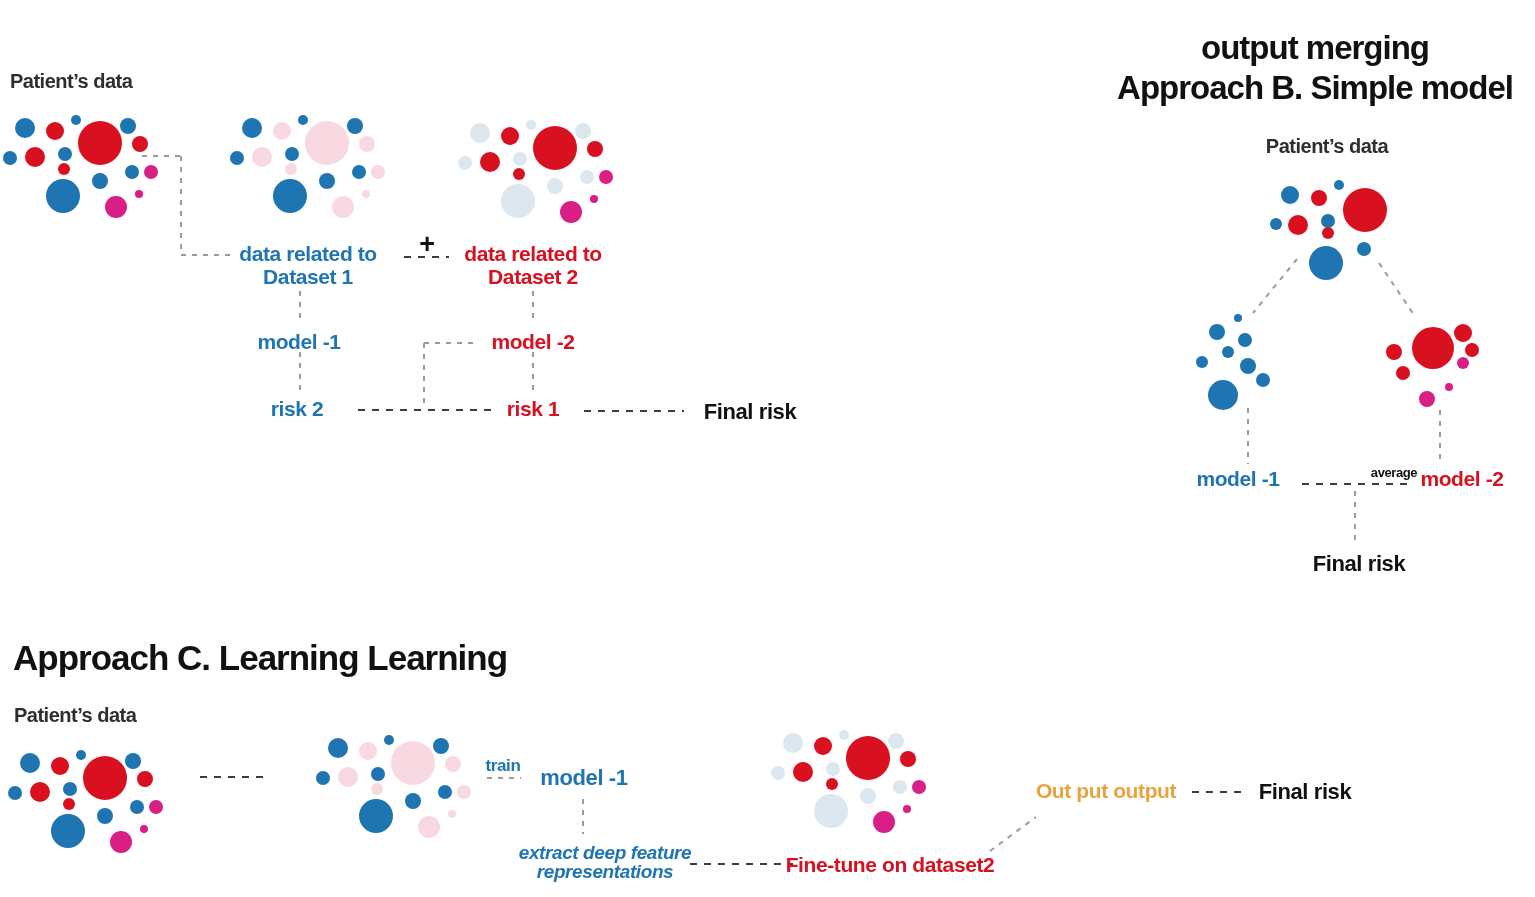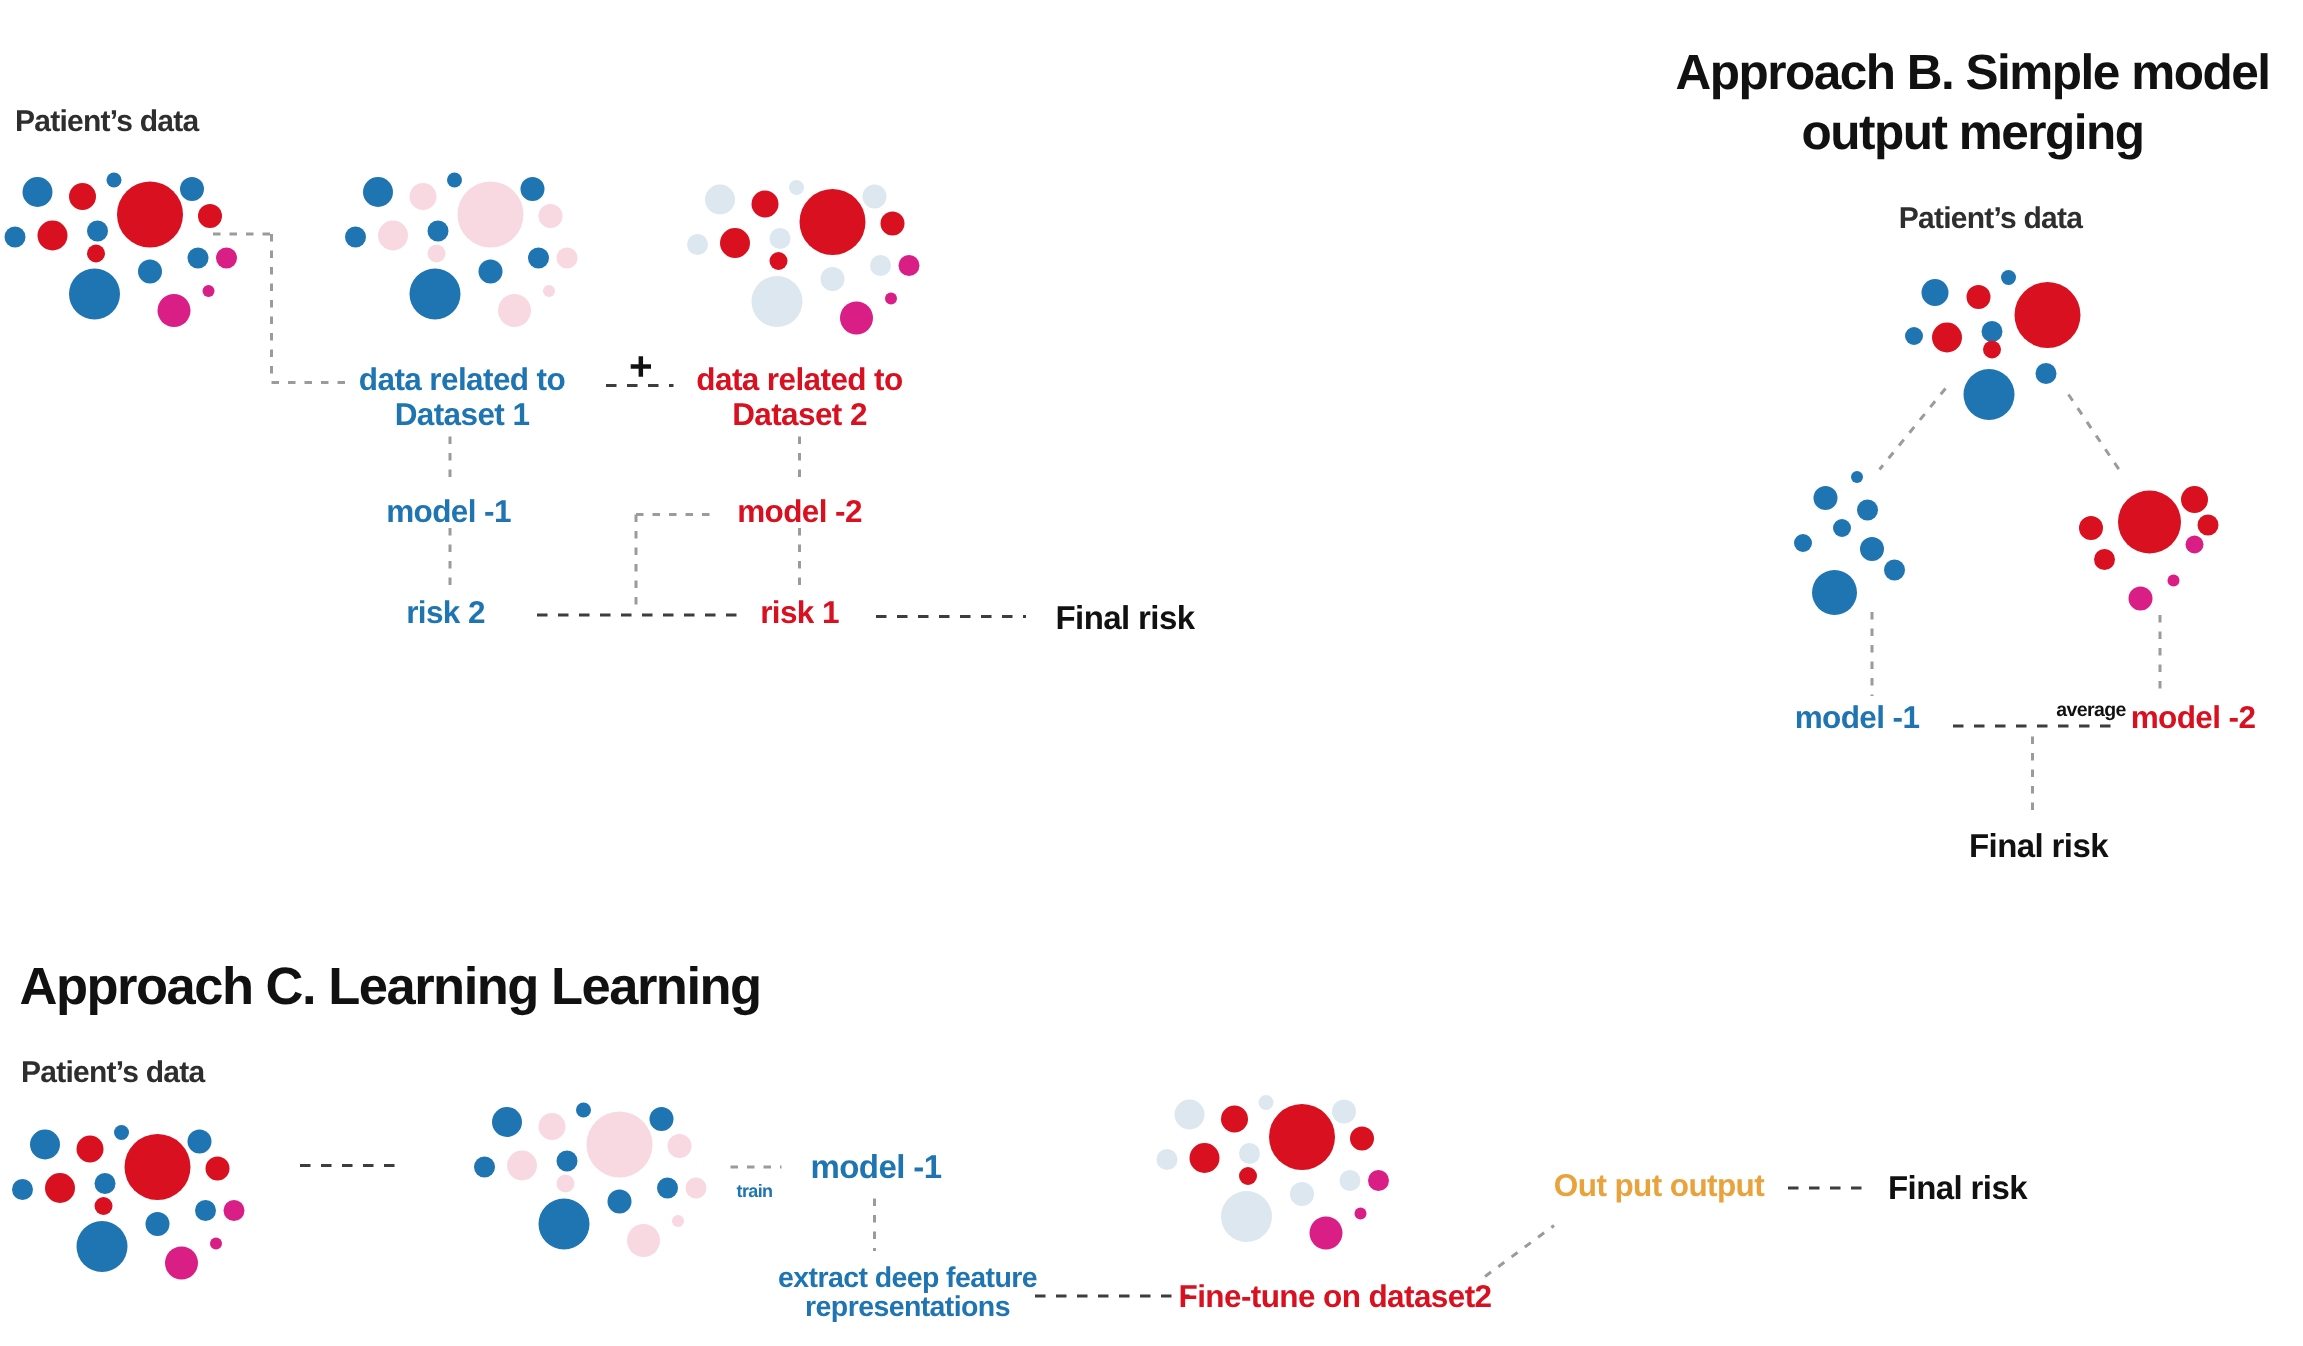--- a/index.html
+++ b/index.html
@@ -14,21 +14,21 @@
   .title{font-size:35px;color:#111;letter-spacing:-1px;}
   .sub{font-size:20px;color:#2e2e2e;letter-spacing:-0.5px;}
   .big{font-size:21px;text-align:center;}
   .blue{color:#1f74b2;}
   .red{color:#d8101f;}
   .black{color:#111;}
   .orange{color:#e8a33d;}
   .two{line-height:23px;}
   .plus{font-size:27px;color:#111;}
   .tiny{font-size:13px;color:#111;}
-  .train{font-size:12px;margin-top:31px;}
+  .train{font-size:17px;}
   .extract{font-size:19px;line-height:19px;}
 </style>
 </head>
 <body>
 
 <div id="canvas">
   <svg id="lines">
       <line x1="142" y1="156" x2="181" y2="156" stroke="#9b9b9b" stroke-width="2" stroke-dasharray="5 6"></line>
       <line x1="181" y1="156" x2="181" y2="255" stroke="#9b9b9b" stroke-width="2" stroke-dasharray="5 6"></line>
       <line x1="181" y1="255" x2="233" y2="255" stroke="#9b9b9b" stroke-width="2" stroke-dasharray="5 6"></line>
@@ -191,33 +191,33 @@
     <span style="display:block">Dataset 2</span>
   </div>
 
   <div class="lbl big blue c" style="left:299px;top:330px;">model -1</div>
   <div class="lbl big red c" style="left:533px;top:330px;">model -2</div>
   <div class="lbl big blue c" style="left:297px;top:397px;">risk 2</div>
   <div class="lbl big red c" style="left:533px;top:397px;">risk 1</div>
   <div class="lbl big black c" style="left:750px;top:399px;font-size:22px;">Final risk</div>
 
   <div class="lbl title" style="left:1095px;top:28px;width:440px;text-align:center;font-size:33px;line-height:40px;">
+    <span style="display:block">output merging</span>
     <span style="display:block">Approach B. Simple model</span>
-    <span style="display:block">output merging</span>
   </div>
   <div class="lbl sub c" style="left:1327px;top:135px;">Patient’s data</div>
   <div class="lbl big blue c" style="left:1238px;top:467px;">model -1</div>
   <div class="lbl tiny c" style="left:1394px;top:465px;">average</div>
   <div class="lbl big red c" style="left:1462px;top:467px;">model -2</div>
   <div class="lbl big black c" style="left:1359px;top:551px;font-size:22px;">Final risk</div>
 
   <div class="lbl title" style="left:13px;top:638px;">Approach C. Learning Learning</div>
   <div class="lbl sub" style="left:14px;top:704px;">Patient’s data</div>
   <div class="lbl train blue c" style="left:503px;top:756px;">train</div>
   <div class="lbl big blue c" style="left:584px;top:765px;font-size:22px;">model -1</div>
-  <div class="lbl extract blue c" style="left:605px;top:843px;">
+  <div class="lbl extract blue c" style="left:605px;top:843px;font-style:italic;">
     <span style="display:block">extract deep feature</span>
     <span style="display:block">representations</span>
   </div>
   <div class="lbl big red c" style="left:890px;top:853px;">Fine-tune on dataset2</div>
   <div class="lbl big orange c" style="left:1106px;top:779px;">Out put output</div>
   <div class="lbl big black c" style="left:1305px;top:779px;font-size:22px;">Final risk</div>
 </div>
 
 </body></html>

